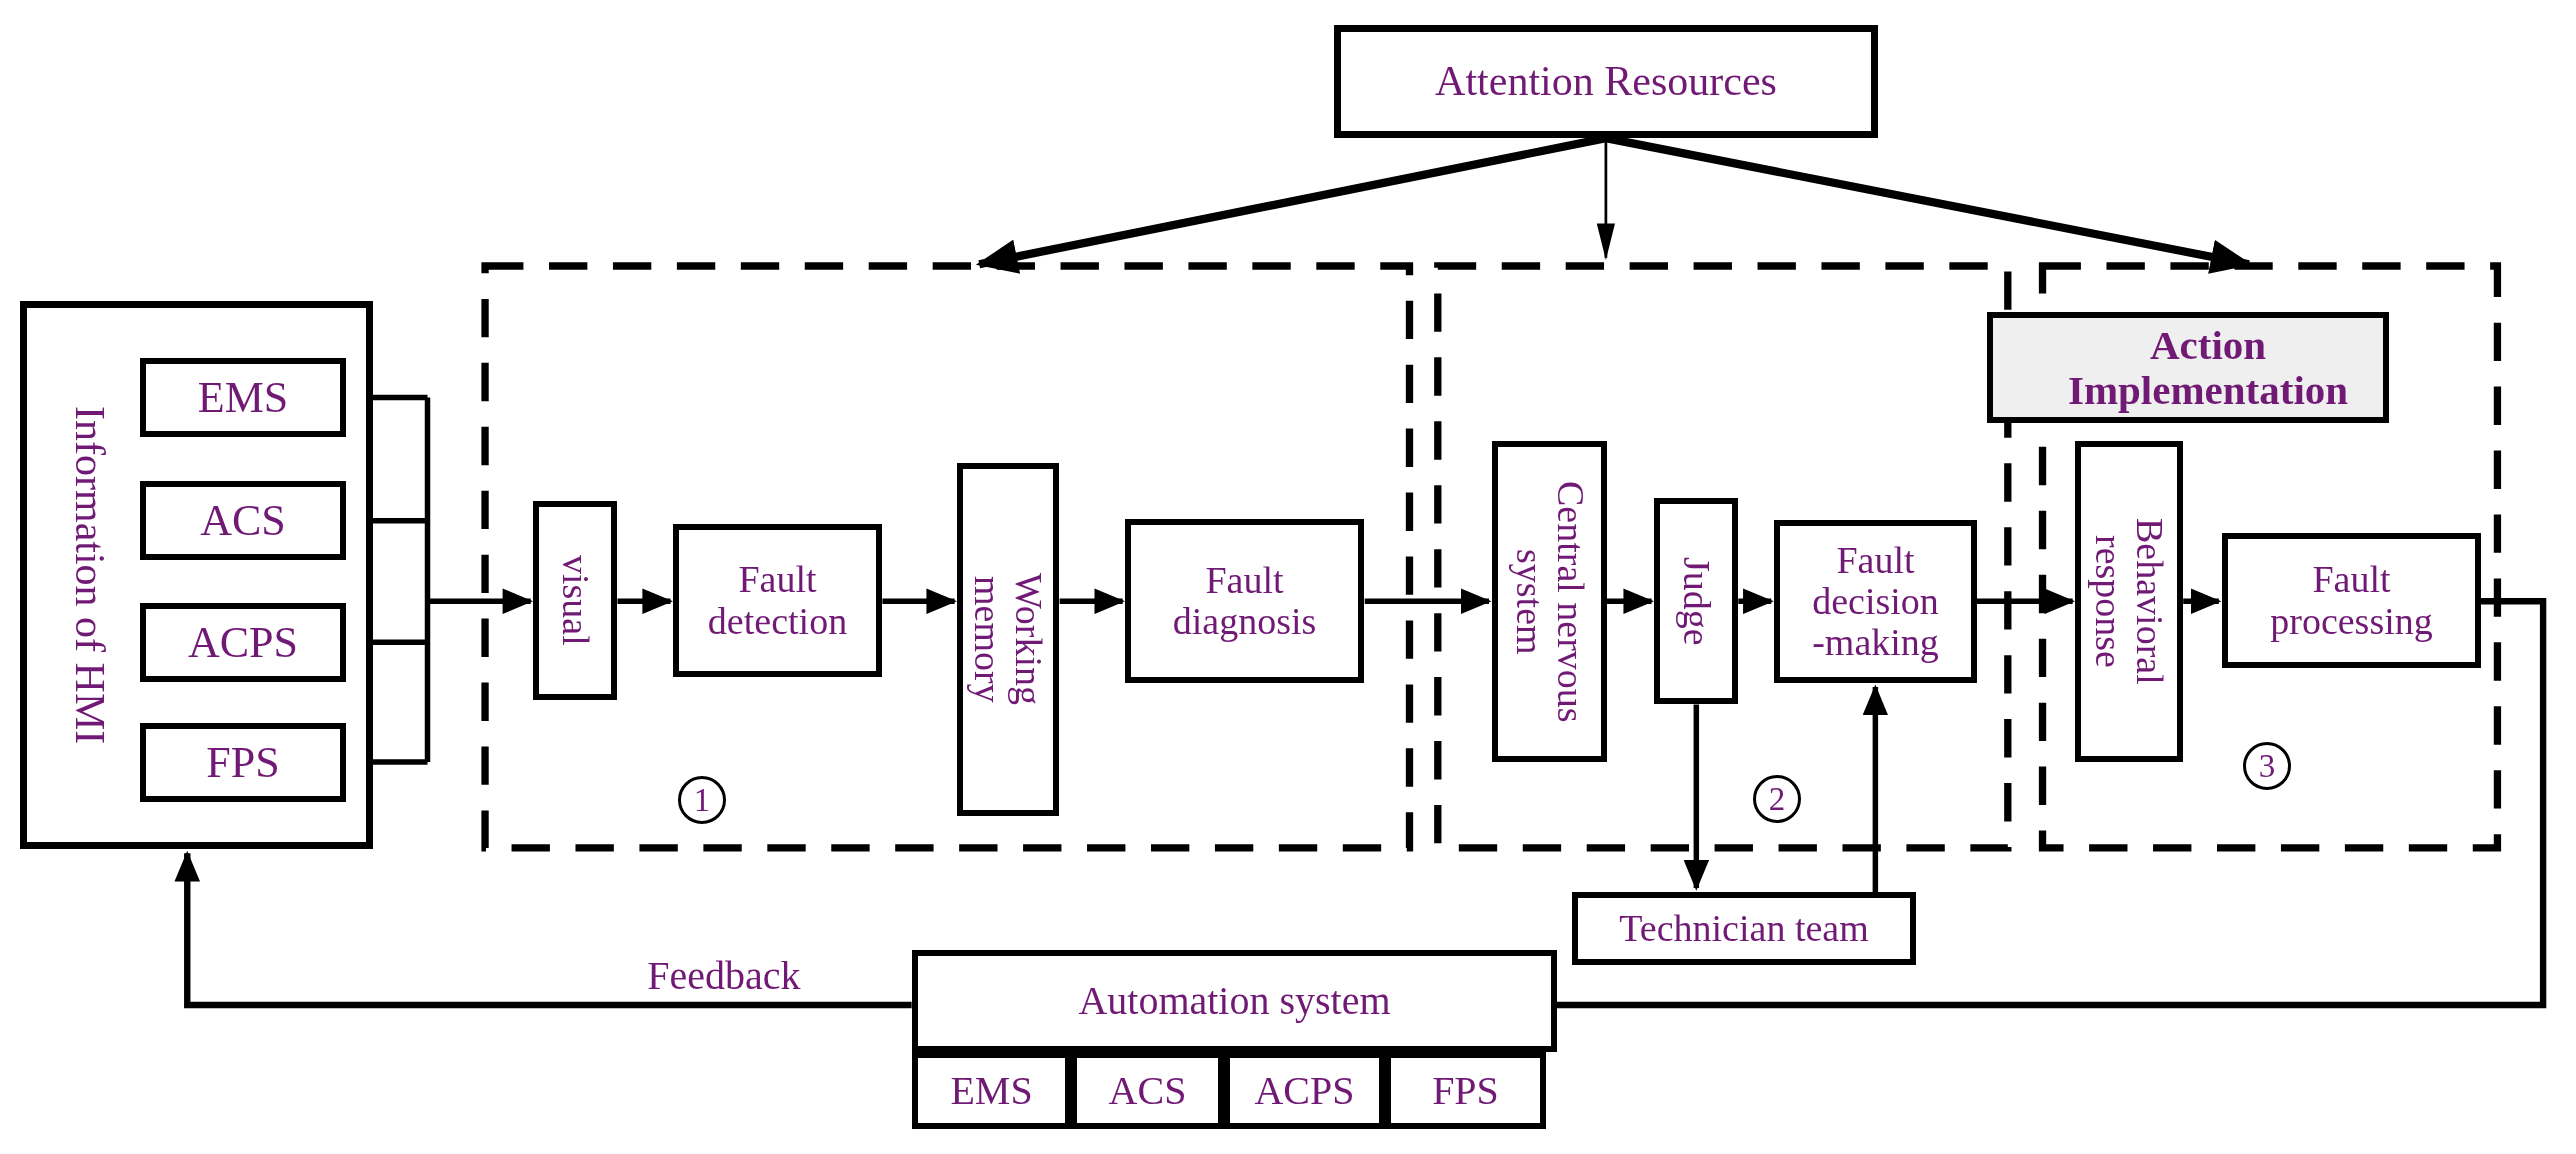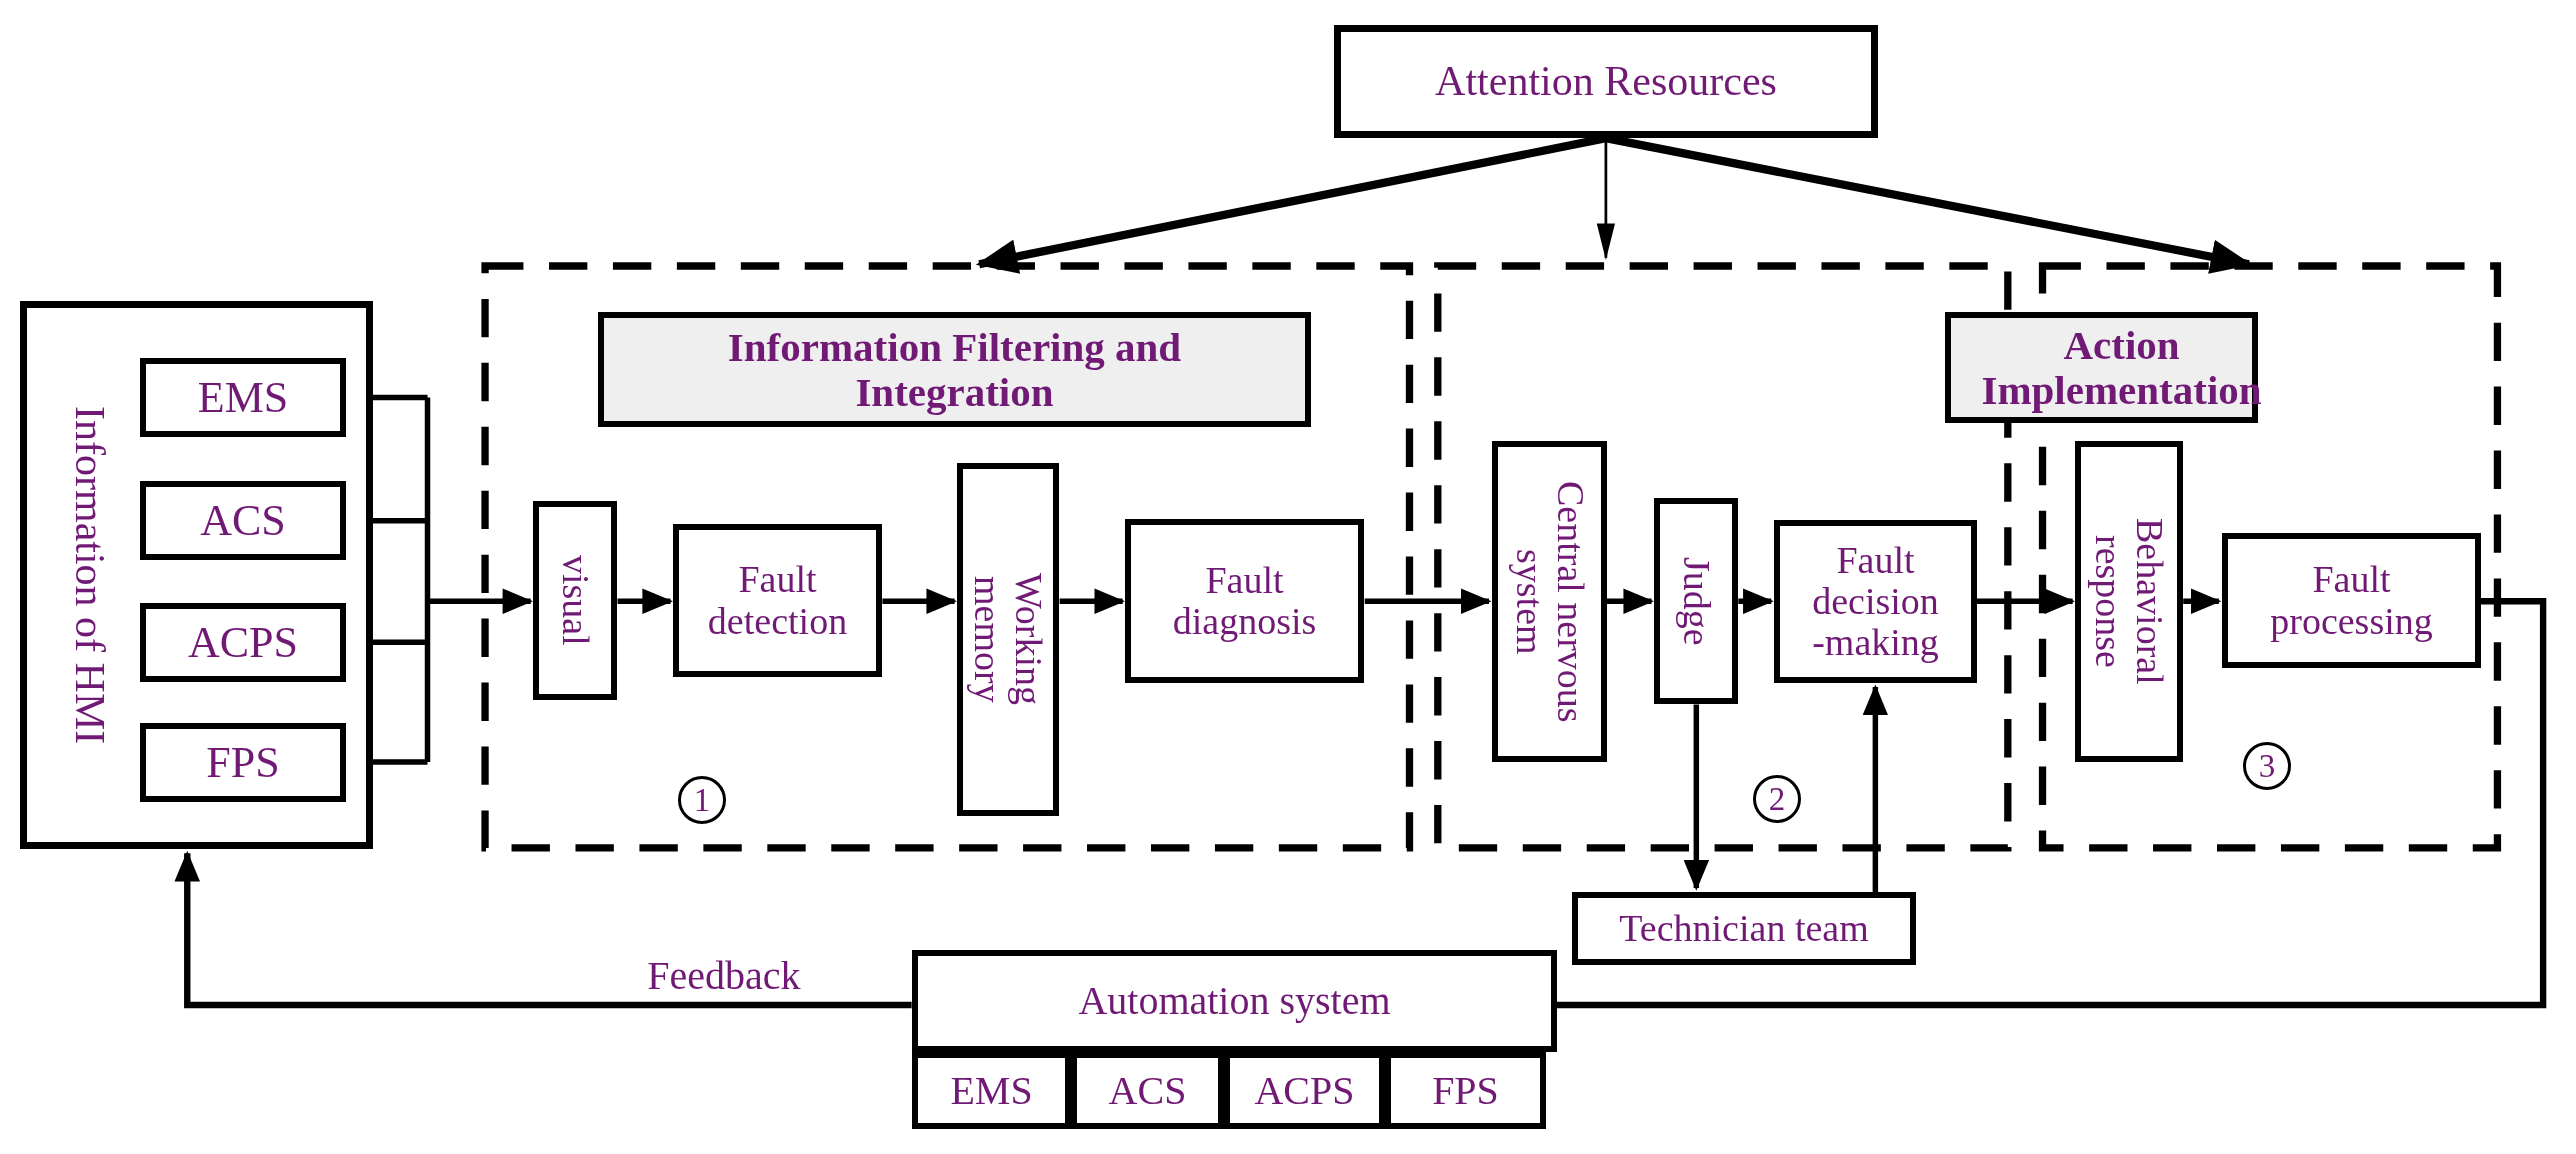--- a/index.html
+++ b/index.html
@@ -86,25 +86,21 @@
   <div class="box sys" style="left:140px;top:481px;width:206px;height:79px;">
     <span class="label">ACS</span>
   </div>
   <div class="box sys" style="left:140px;top:603px;width:206px;height:79px;">
     <span class="label">ACPS</span>
   </div>
   <div class="box sys" style="left:140px;top:723px;width:206px;height:79px;">
     <span class="label">FPS</span>
   </div>
 
-  <div class="box hdr" style="left:598px;top:312px;width:713px;height:115px;">
-    <span class="label">Information Filtering and
-Integration</span>
-  </div>
-  <div class="box hdr" style="left:1945px;top:312px;width:313px;height:111px;padding-left:40px;">
+  <div class="box hdr" style="left:1987px;top:312px;width:402px;height:111px;padding-left:40px;">
     <span class="label">Action
 Implementation</span>
   </div>
 
   <div class="box node vbox" style="left:533px;top:501px;width:84px;height:199px;">
     <span class="label">visual</span>
   </div>
   <div class="box node" style="left:673px;top:524px;width:209px;height:153px;">
     <span class="label">Fault
 detection</span>

